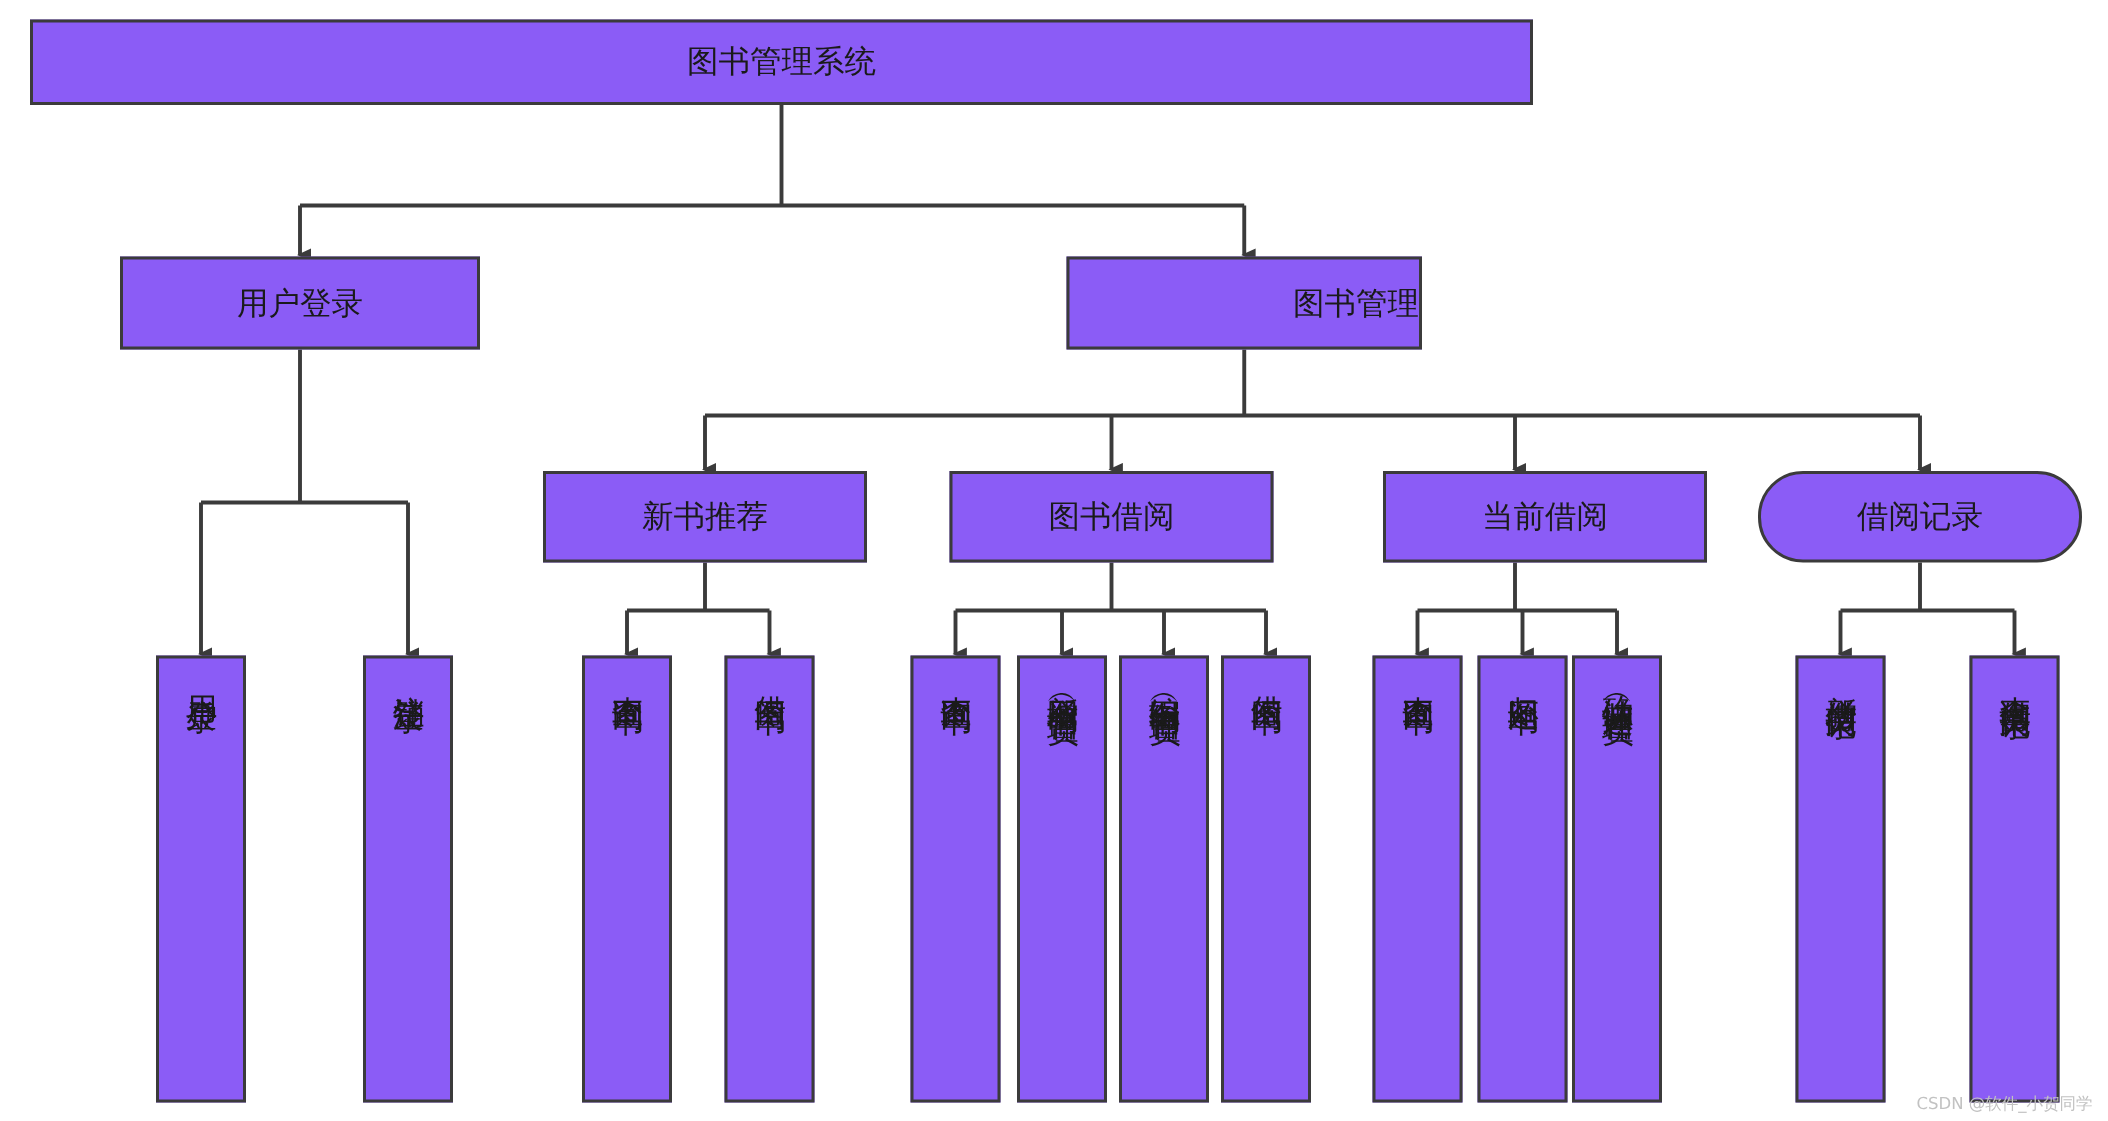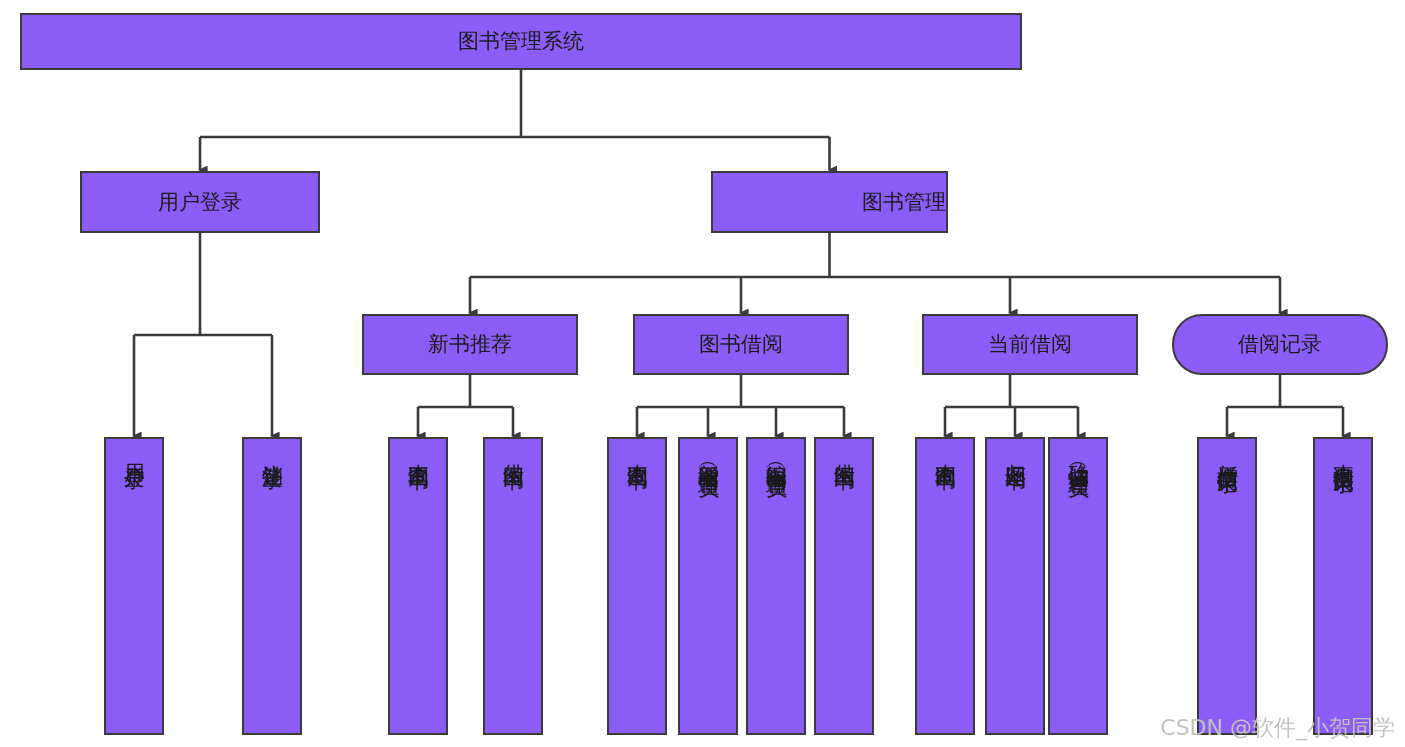--- a/index.html
+++ b/index.html
@@ -54,21 +54,21 @@
     writing-mode: vertical-rl;
     text-orientation: upright;
     font-size: 21px;
     letter-spacing: 2px;
     line-height: 1;
   }
   .watermark {
     position: absolute;
     right: 10px;
     bottom: 4px;
-    font-size: 22px;
+    font-size: 11px;
     color: #c2c2c2;
     z-index: 5;
     white-space: nowrap;
     font-family: "DejaVu Sans", "Liberation Sans", sans-serif;
   }
 </style>
 </head>
 <body>
 
 <div id="diagram-root">

